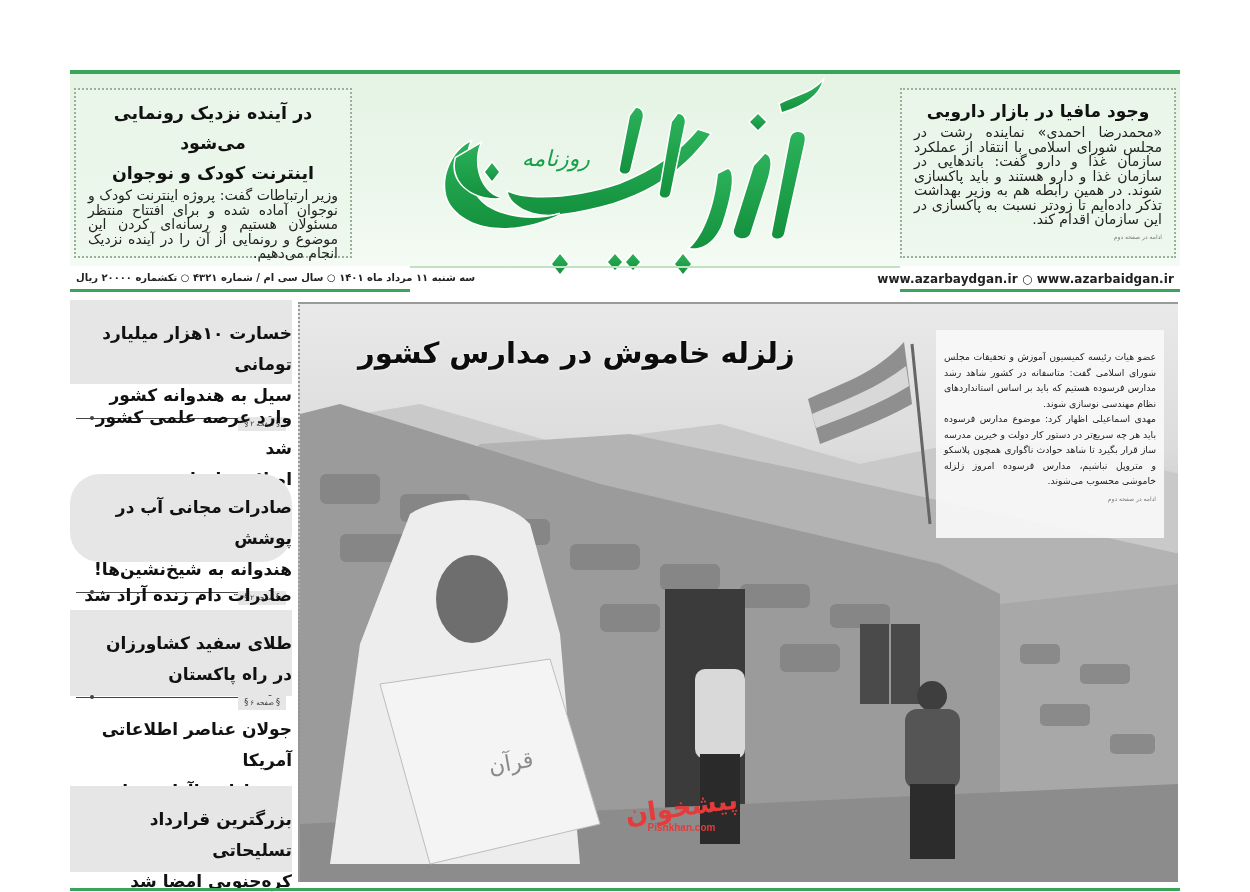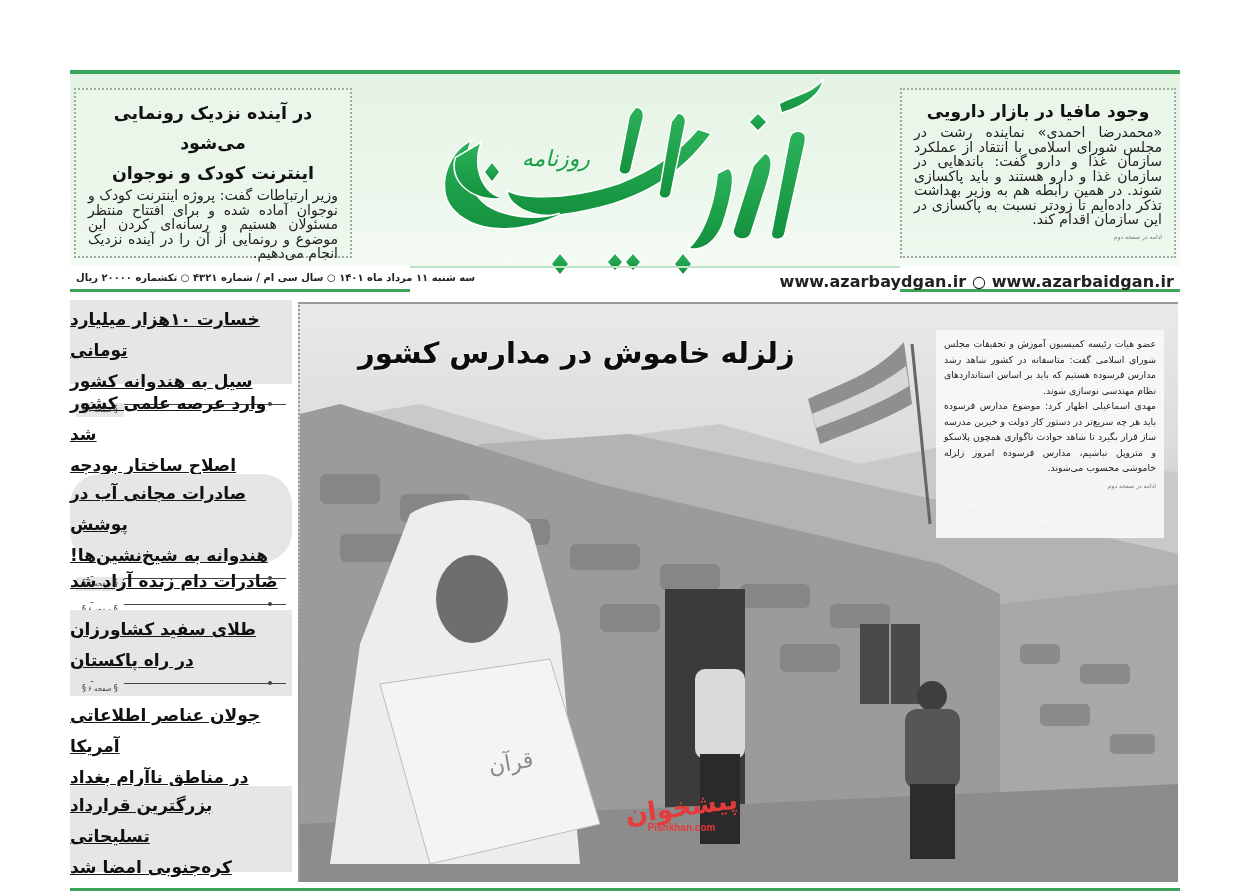--- a/index.html
+++ b/index.html
@@ -27,25 +27,25 @@
   .logo { position: absolute; left: 340px; top: 0; width: 430px; height: 210px; }
   .logo svg { width: 100%; height: 100%; }
 
   
   .strip { position: absolute; top: 266px; height: 26px; border-bottom: 3px solid #3aa55a; background: #fff; }
   .strip.left { left: 70px; width: 340px; }
   .strip.right { left: 900px; width: 280px; }
   .strip-line { position: absolute; left: 70px; top: 266px; width: 1110px; height: 2px; background: #bfe2c7; }
   .strip span { position: absolute; top: 6px; font-size: 10px; font-weight: bold; color: #222; white-space: nowrap; }
   .strip.left span { left: 6px; direction: rtl; }
-  .strip.right span { right: 6px; font-size: 16px; letter-spacing: 0.1px; }
+  .strip.right span { right: 6px; font-size: 12px; letter-spacing: 0.1px; }
 
   
   .side-col { position: absolute; left: 70px; top: 300px; width: 222px; height: 585px; }
-  .side-item { position: relative; width: 100%; text-align: left; direction: rtl; padding-top: 4px; text-decoration: underline; }
+  .side-item { position: relative; width: 100%; text-align: right; direction: rtl; padding-top: 18px; }
   .side-item.gray { background: #e6e6e6; }
   .side-item h3 { font-weight: bold; font-size: 17px; line-height: 31px; color: #111; }
   .side-ref { position: relative; height: 14px; margin: 0 6px; }
   .side-ref::before { content: ""; position: absolute; left: 0; right: 0; top: 7px; height: 1px; background: #444; }
   .side-ref .dot { position: absolute; top: 5px; width: 4px; height: 4px; background: #444; border-radius: 50%; }
   .side-ref .dot.l { left: 14px; } .side-ref .dot.r { right: 14px; }
   .side-ref span { position: relative; display: inline-block; background: inherit; font-size: 7px; padding: 0 4px; color: #333; line-height: 14px; }
   .side-item.gray .side-ref span { background: #e6e6e6; }
   .side-item.white .side-ref span { background: #fff; }
   .side-ref span::before, .side-ref span::after { content: "§"; font-size: 8px; color: #333; margin: 0 2px; }
@@ -57,21 +57,21 @@
     background: linear-gradient(180deg, #e9e9e9 0%, #dcdcdc 25%, #b9b9b9 45%, #8f8f8f 65%, #9a9a9a 100%);
   }
   .photo svg.scene { position: absolute; left: 0; top: 0; width: 880px; height: 580px; }
   .main-headline {
     position: absolute; left: 58px; top: 32px; font-weight: bold; font-size: 29px; color: #0d0d0d;
     direction: rtl; letter-spacing: 0.5px; text-shadow: 0 0 3px #fff;
   }
   .main-text {
     position: absolute; left: 636px; top: 26px; width: 228px; height: 208px;
     background: rgba(248,248,248,0.92); direction: rtl; text-align: justify;
-    padding: 6px 8px; font-size: 9.3px; line-height: 15.5px; color: #222; text-align-last: right;
+    padding: 19px 8px; font-size: 9.3px; line-height: 15.5px; color: #222; text-align-last: right;
   }
   .main-text .cont { display: block; font-size: 6px; color: #777; margin-top: 2px; text-align: right; }
   .watermark { position: absolute; left: 325px; top: 488px; text-align: center; }
   .watermark .fa { font-size: 26px; color: #e53b3b; font-weight: bold; direction: rtl; display: block; line-height: 30px; transform: rotate(-8deg); }
   .watermark .en { font-family: "Liberation Sans", sans-serif; font-size: 10px; color: #e53b3b; font-weight: bold; display: block; }
 
   .bottom-rule { position: absolute; left: 70px; top: 888px; width: 1110px; height: 3px; background: #3aa55a; }
 </style>
 </head>
 <body>

